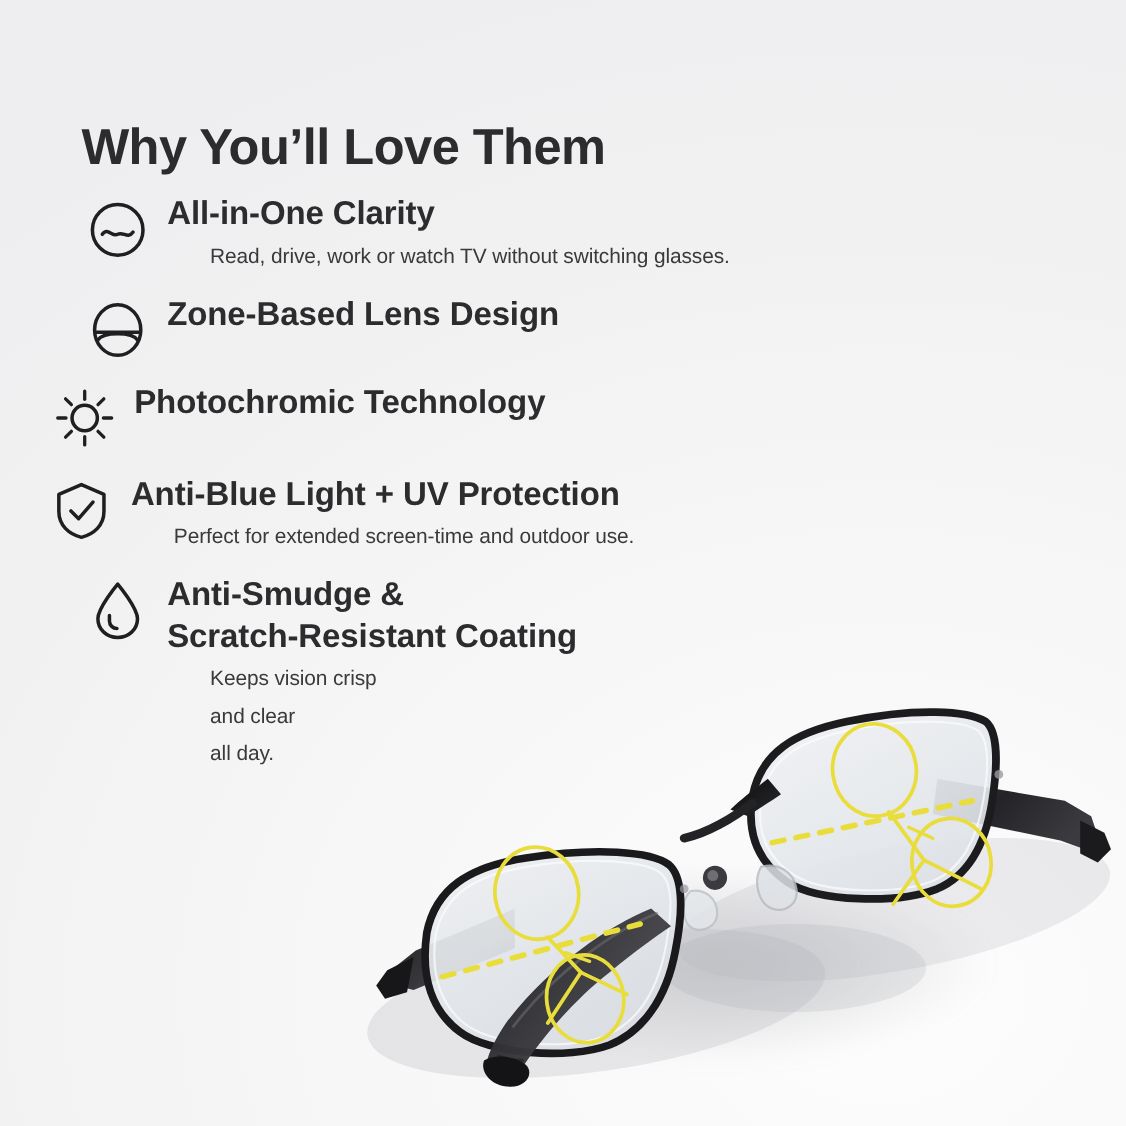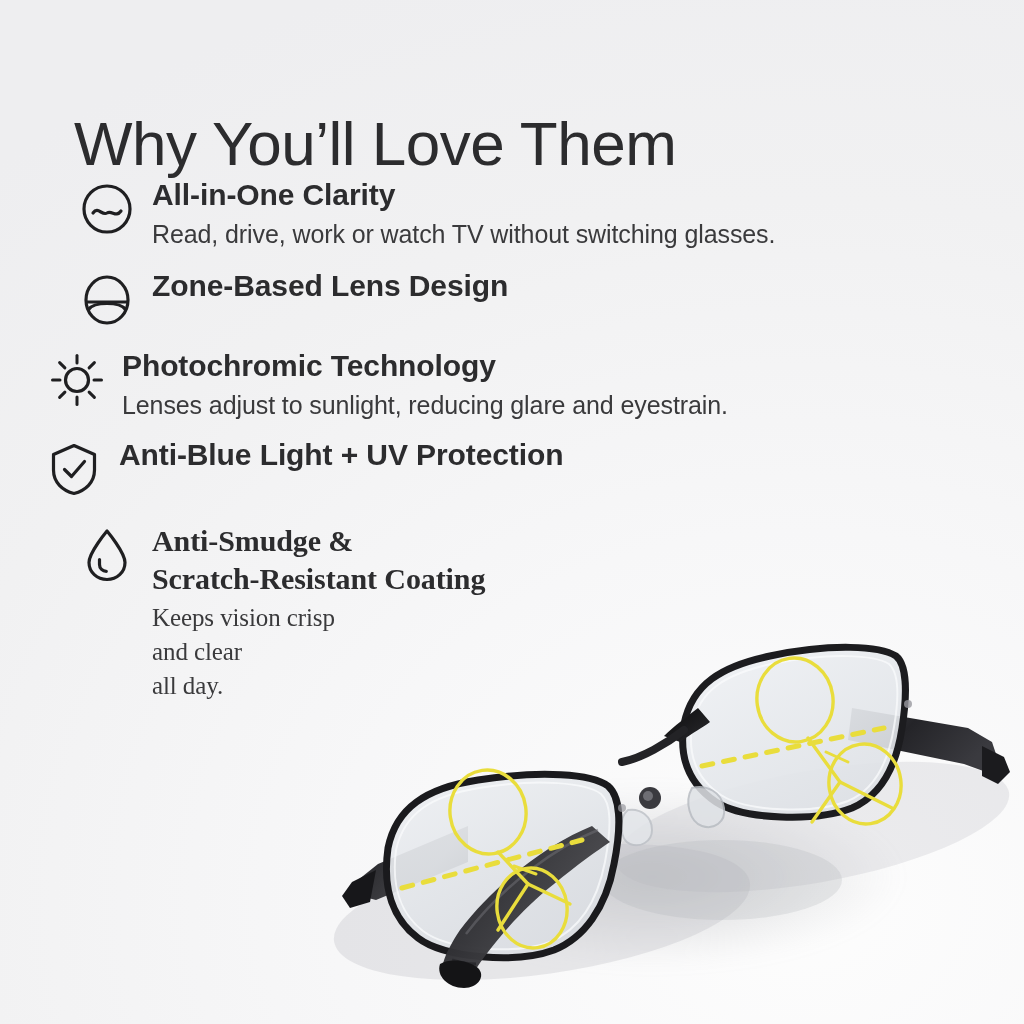--- a/index.html
+++ b/index.html
@@ -21,23 +21,23 @@
     background:
       radial-gradient(120% 95% at 78% 88%, #fdfdfd 0%, #f7f7f8 38%, #f1f1f2 72%, #eeeef0 100%);
     overflow: hidden;
   }
 
   
   .page-title {
     position: absolute;
     left: 74px;
     top: 66px;
-    font-size: 62px;
+    font-size: 46px;
     line-height: 72px;
-    font-weight: normal;
+    font-weight: bold;
     letter-spacing: -0.5px;
     color: #2c2c2e;
     white-space: nowrap;
   }
 
   
   .feature-list {
     position: absolute;
     left: 0;
     top: 176px;
@@ -69,34 +69,35 @@
   }
   .feature-title {
     font-size: 30px;
     line-height: 38px;
     font-weight: bold;
     color: #2c2c2e;
     letter-spacing: -0.1px;
     white-space: pre-line;
   }
   .feature-desc {
-    font-size: 25px;
+    font-size: 19px;
     line-height: 34px;
     color: #3a3a3c;
     letter-spacing: -0.1px;
     white-space: pre-line;
     margin-top: 3px;
+    margin-left: 39px;
   }
 
   
   .row-0 { margin-bottom: 16px; }
   .row-1 { margin-bottom: 10px; justify-content: flex-end; }
   .row-2 { margin-bottom: 14px; padding-left: 44px; }
   .row-3 { margin-bottom: 16px; padding-left: 41px; }
-  .row-4 { margin-bottom: 0; font-family: Liberation Serif, serif; }
+  .row-4 { margin-bottom: 0; }
 
   
   .product-photo {
     position: absolute;
     left: 292px;
     top: 612px;
     width: 732px;
     height: 412px;
     pointer-events: none;
   }
@@ -160,33 +161,33 @@
           <line x1="4.5" y1="29" x2="12" y2="29"></line>
           <line x1="46" y1="29" x2="53.5" y2="29"></line>
           <line x1="11.6" y1="11.6" x2="16.9" y2="16.9"></line>
           <line x1="41.1" y1="41.1" x2="46.4" y2="46.4"></line>
           <line x1="46.4" y1="11.6" x2="41.1" y2="16.9"></line>
           <line x1="16.9" y1="41.1" x2="11.6" y2="46.4"></line>
         </svg>
       </div>
       <div class="feature-text">
         <div class="feature-title">Photochromic Technology</div>
-        <div class="feature-desc">Lenses adjust to sunlight, reducing glare and eyestrain.</div>
       </div>
     </div>
 
     <div class="feature-row row-3">
       <div class="feature-icon">
         <svg width="58" height="58" viewBox="0 0 58 58" fill="none" stroke="#1f1f21" stroke-width="3.2" stroke-linejoin="round" stroke-linecap="round">
           <path d="M29 5.5 L49.5 14.5 L49.5 30 C49.5 42.5 40.5 50.5 29 53.5 C17.5 50.5 8.5 42.5 8.5 30 L8.5 14.5 Z"></path>
           <path d="M19.5 29.5 L26.5 36.5 L39.5 21.5"></path>
         </svg>
       </div>
       <div class="feature-text">
         <div class="feature-title">Anti-Blue Light + UV Protection</div>
+        <div class="feature-desc">Perfect for extended screen-time and outdoor use.</div>
       </div>
     </div>
 
     <div class="feature-row row-4">
       <div class="feature-icon">
         <svg width="58" height="58" viewBox="0 0 58 58" fill="none" stroke="#1f1f21" stroke-width="3.2" stroke-linejoin="round" stroke-linecap="round">
           <path d="M29 5 C29 5 11 26.5 11 36.5 C11 46.3 19.1 53.5 29 53.5 C38.9 53.5 47 46.3 47 36.5 C47 26.5 29 5 29 5 Z"></path>
           <path d="M21.5 33.5 L21.5 38.5 C21.5 42.6 24.7 45.3 28.3 45.3"></path>
         </svg>
       </div>

